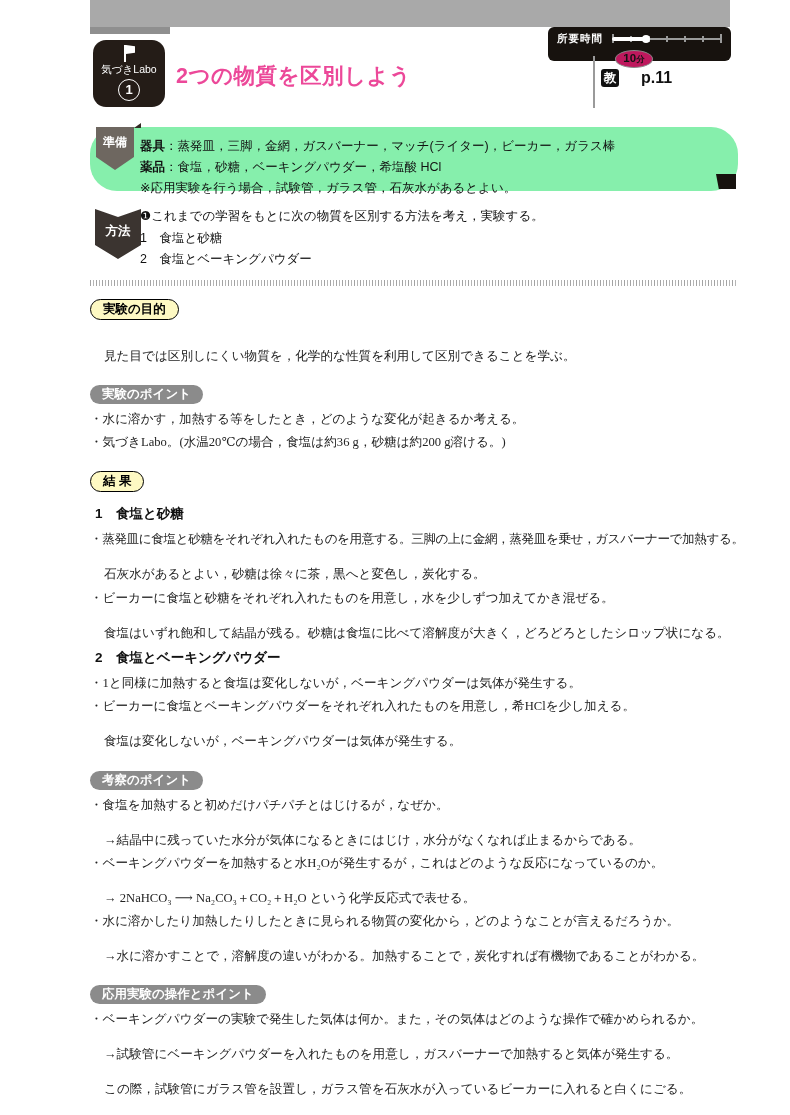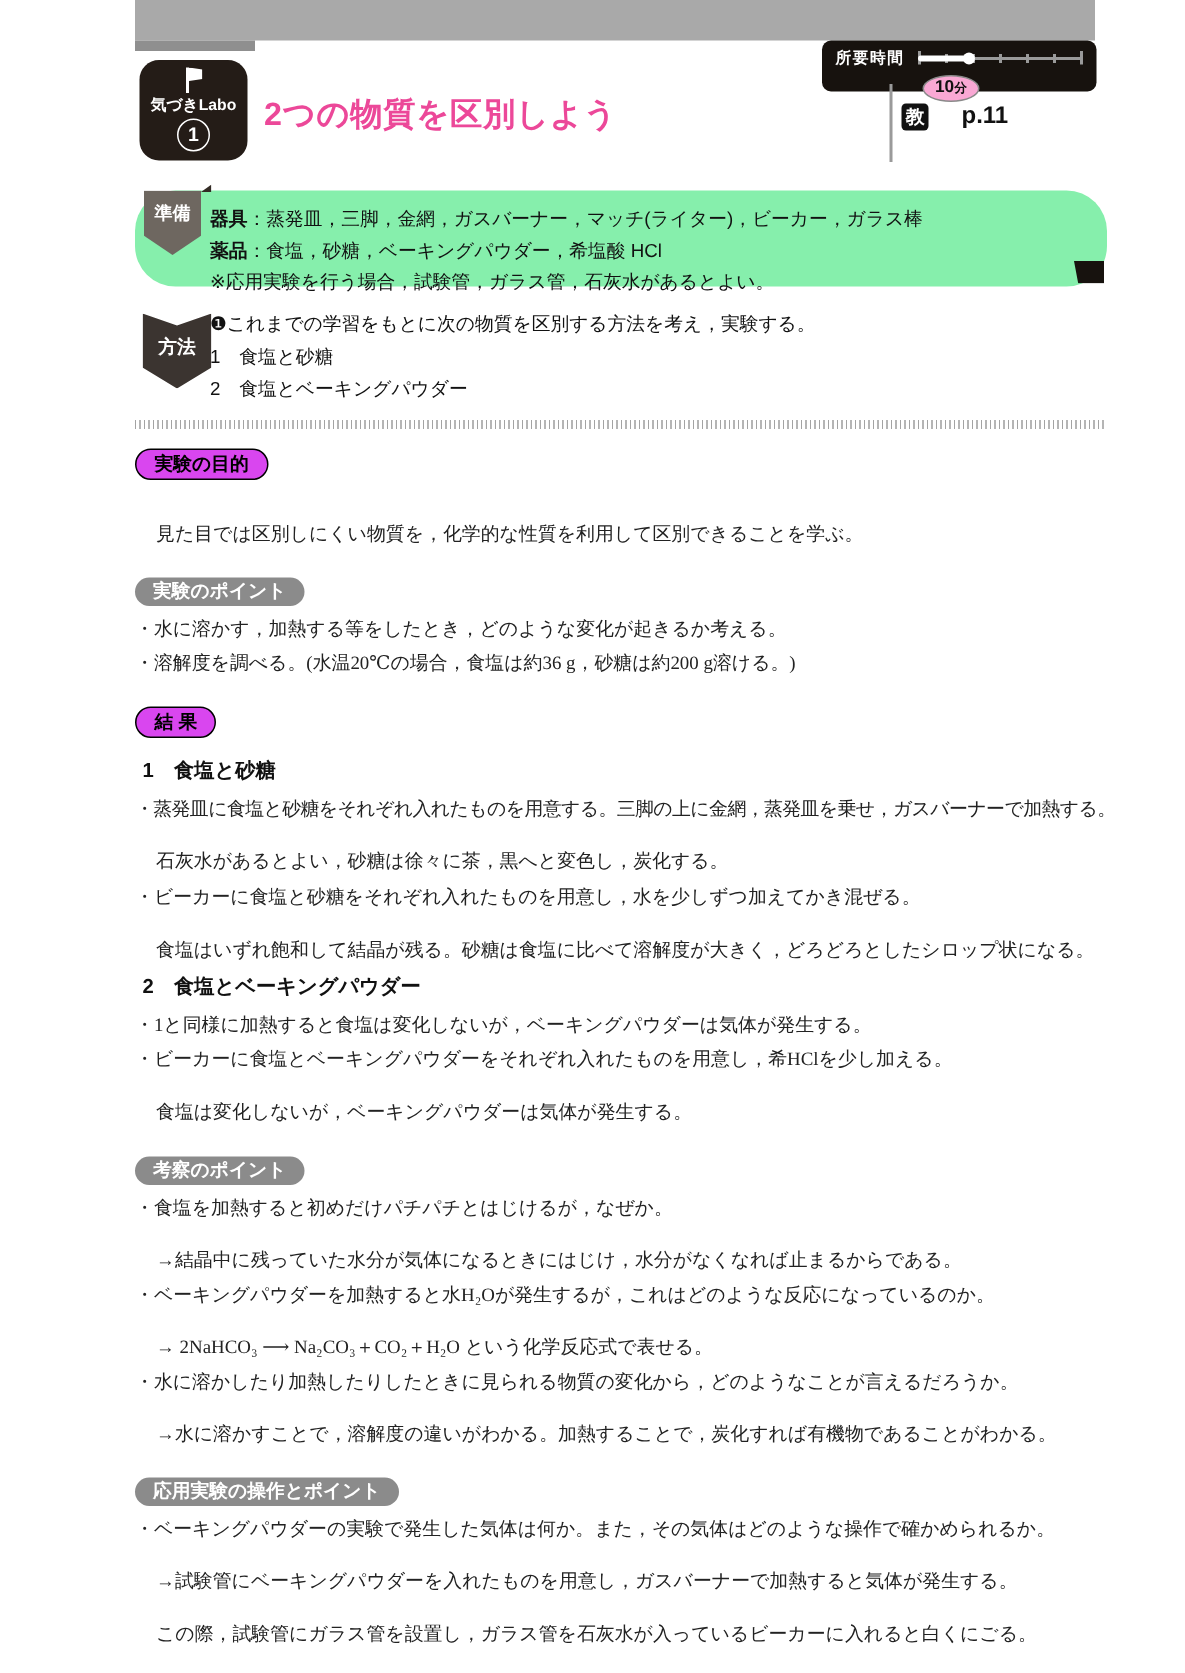--- a/index.html
+++ b/index.html
@@ -12,34 +12,34 @@
   .topbar { position:absolute; left:90px; top:0; width:640px; height:27px; background:#a9a9a9; }
   .topbar-sub { position:absolute; left:90px; top:27px; width:80px; height:7px; background:#8f8f8f; }
   .badge {
     position:absolute; left:93px; top:40px; width:72px; height:67px;
     background:#241c17; border-radius:13px; color:#fff; text-align:center;
   }
   .flag { position:relative; width:14px; height:17px; margin:5px auto 0; }
   .flag .pole { position:absolute; left:2px; top:0; width:2px; height:17px; background:#fff; }
   .flag .pennant { position:absolute; left:4px; top:0; width:9px; height:9px; background:#fff;
     clip-path:polygon(0 0,100% 15%,100% 85%,0 100%); }
-  .badge-label { font-size:10.5px; font-weight:bold; letter-spacing:0; margin-top:1px; }
+  .badge-label { font-size:10.5px; font-weight:normal; letter-spacing:0; margin-top:1px; }
   .badge-num { width:22px; height:22px; border:1.4px solid #fff; border-radius:50%;
     margin:2px auto 0; font-size:13px; font-weight:bold; line-height:20px; }
   .title { position:absolute; left:176px; top:61px; font-size:21.5px; font-weight:bold; color:#ec4899; letter-spacing:0.5px; }
   .timebox { position:absolute; left:548px; top:27px; width:183px; height:34px;
     background:#17120e; border-radius:6px; color:#fff; }
   .timebox-label { position:absolute; left:9px; top:5px; font-size:10.5px; font-weight:bold; letter-spacing:1px; }
   .scale { position:absolute; left:64px; top:7px; width:110px; height:9px; }
   .scale-line { position:absolute; left:0; top:3.5px; width:110px; height:2px; background:#9a9a9a; }
   .tick { position:absolute; top:1.5px; width:1.5px; height:6px; background:#9a9a9a; }
   .tick.end { top:0; height:9px; }
   .scale-fill { position:absolute; left:0; top:2.5px; width:34px; height:4px; background:#fff; border-radius:2px; }
   .scale-dot { position:absolute; left:30px; top:0.5px; width:8px; height:8px; background:#fff; border-radius:50%; }
-  .time-bubble { position:absolute; left:615px; top:50px; width:38px; height:18px; background:#f9a8d4;
+  .time-bubble { position:absolute; left:615px; top:50px; width:38px; height:18px; background:#be185d;
     border:1.5px solid #8a8a8a; border-radius:50%; text-align:center; font-size:11.5px; font-weight:bold;
     line-height:15px; color:#111; z-index:2; }
   .time-bubble .unit { font-size:8.5px; }
   .vline { position:absolute; left:593px; top:56px; width:1.5px; height:52px; background:#9a9a9a; }
   .textbook-ref { position:absolute; left:601px; top:69px; display:flex; align-items:center; }
   .ref-mark { display:inline-block; width:18px; height:18px; background:#111; color:#fff; border-radius:3px;
     font-size:12.5px; font-weight:bold; text-align:center; line-height:18px; }
   .ref-page { font-size:16px; font-weight:600; color:#111; margin-left:22px; }
   
   .content { position:absolute; left:90px; top:127px; width:648px; }
@@ -54,21 +54,21 @@
     clip-path:polygon(0 0,100% 0,100% 100%,14% 100%); }
   .method-row { position:relative; margin-top:15px; min-height:62px; padding-left:50px; }
   .ribbon-method { left:5px; top:3px; width:46px; height:50px; background:#3b3430; font-size:12.5px;
     clip-path:polygon(0 0,50% 16%,100% 0,100% 72%,50% 100%,0 72%); padding-top:14px; }
   .method-row .gline { line-height:21.5px; }
   .hatch { margin-top:9px; height:6px; width:648px;
     background:repeating-linear-gradient(90deg,#a3a3a3 0 1px,transparent 1px 3px,#b5b5b5 3px 4px,transparent 4px 6px); }
   
   .pill { display:inline-block; font-size:12.5px; font-weight:bold; padding:2px 12px 3px;
     border-radius:12px; margin:13px 0 8px; line-height:14px; }
-  .pill.outline { border:1.6px solid #000; background:#d946ef; color:#000; }
+  .pill.outline { border:1.6px solid #000; background:#fef9c3; color:#000; }
   .pill.fill { background:#8b8b8b; color:#fff; }
   .body { font-family:"Liberation Serif","DejaVu Serif","DejaVu Sans",serif;
     font-size:12.6px; line-height:14px; color:#222; white-space:nowrap; margin-bottom:9.3px; }
   .body.ind { padding-left:14px;margin-top:21px; }
   .subhead { font-size:13.5px; font-weight:bold; color:#111; margin:5px 0 9px 5px; }
   .tight { letter-spacing:-0.4px; }
 </style>
 </head>
 <body>
 
@@ -139,21 +139,21 @@
     <div class="hatch"></div>
 
     <div class="section">
       <div class="pill outline">実験の目的</div>
       <p class="body ind">見た目では区別しにくい物質を，化学的な性質を利用して区別できることを学ぶ。</p>
     </div>
 
     <div class="section">
       <div class="pill fill">実験のポイント</div>
       <p class="body">・水に溶かす，加熱する等をしたとき，どのような変化が起きるか考える。</p>
-      <p class="body">・溶解度を調べる。(水温20℃の場合，食塩は約36 g，砂糖は約200 g溶ける。)</p>
+      <p class="body">・気づきLabo。(水温20℃の場合，食塩は約36 g，砂糖は約200 g溶ける。)</p>
     </div>
 
     <div class="section">
       <div class="pill outline">結 果</div>
       <p class="subhead">1　食塩と砂糖</p>
       <p class="body tight">・蒸発皿に食塩と砂糖をそれぞれ入れたものを用意する。三脚の上に金網，蒸発皿を乗せ，ガスバーナーで加熱する。</p>
       <p class="body ind">石灰水があるとよい，砂糖は徐々に茶，黒へと変色し，炭化する。</p>
       <p class="body">・ビーカーに食塩と砂糖をそれぞれ入れたものを用意し，水を少しずつ加えてかき混ぜる。</p>
       <p class="body ind">食塩はいずれ飽和して結晶が残る。砂糖は食塩に比べて溶解度が大きく，どろどろとしたシロップ状になる。</p>
       <p class="subhead">2　食塩とベーキングパウダー</p>

